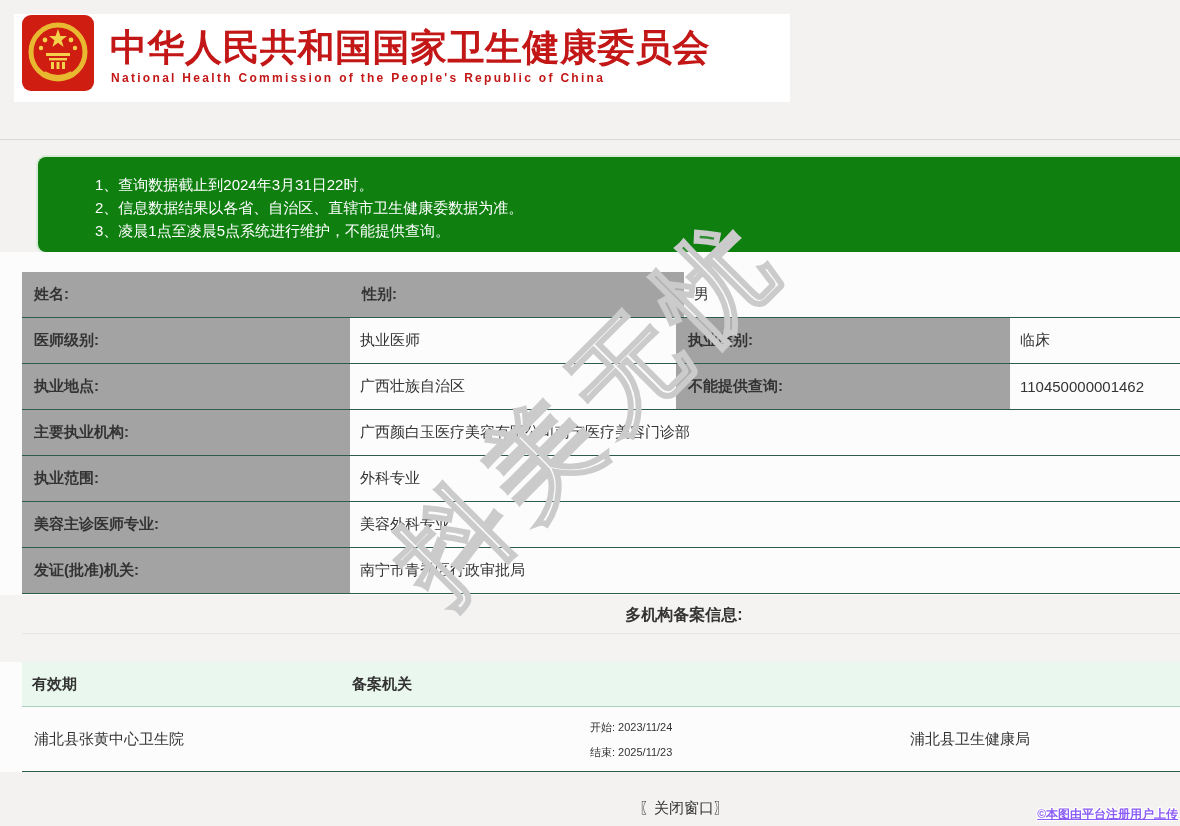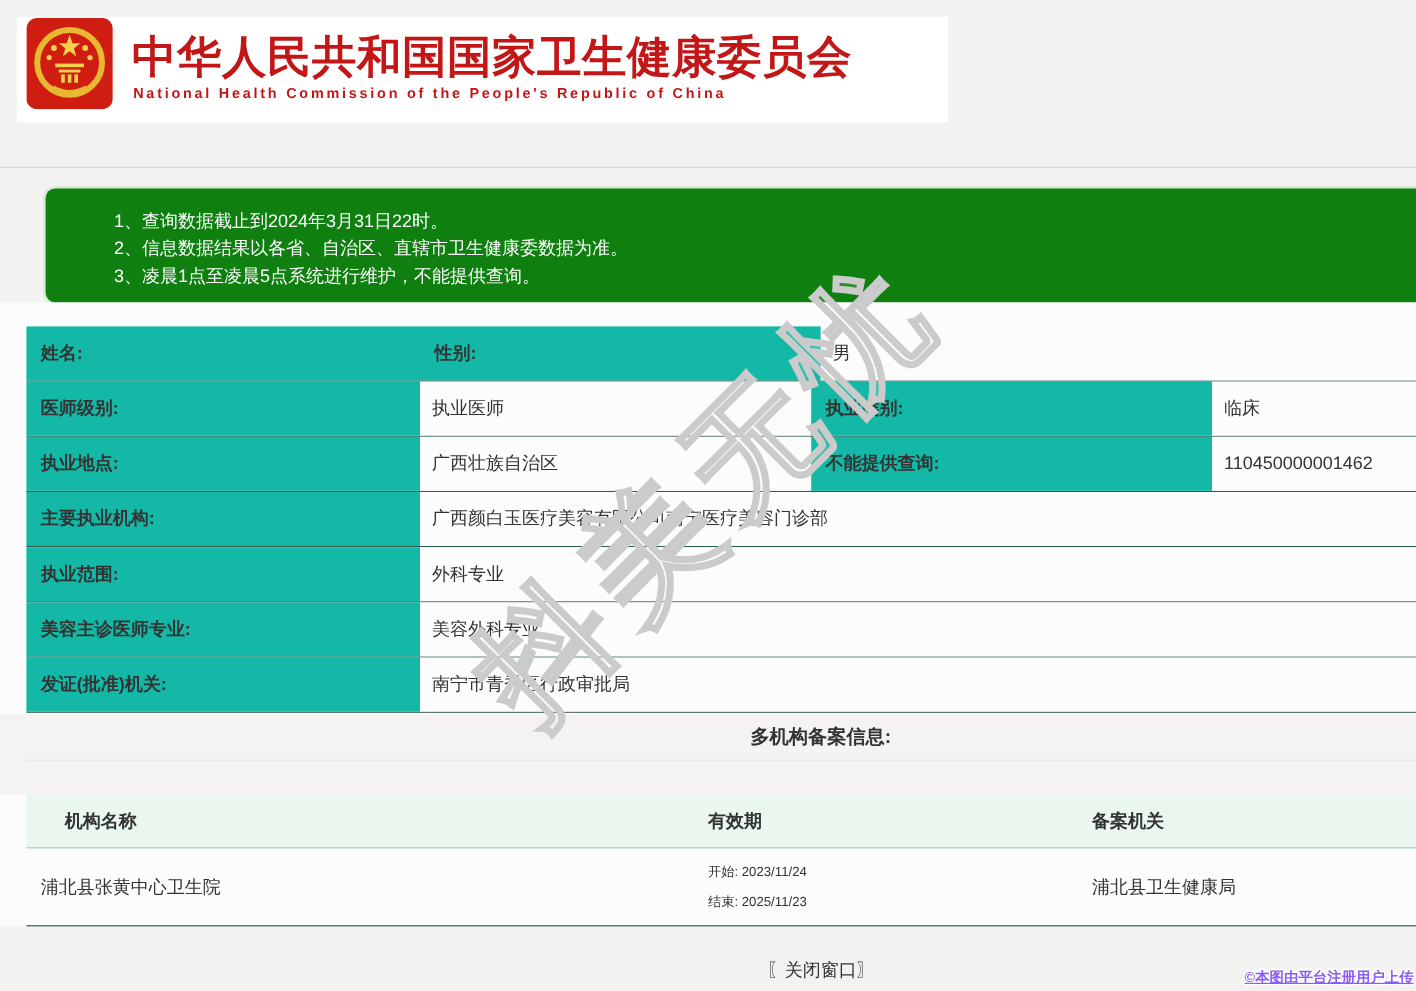--- a/index.html
+++ b/index.html
@@ -24,21 +24,21 @@
     padding:16px 0 0 57px;color:#ffffff;font-size:15px;line-height:23px;}
 
   
   .panel{position:absolute;left:0;top:252px;width:1180px;height:520px;background:#fcfcfc;}
   .graysec{position:absolute;left:0;top:595px;width:1180px;height:67px;background:#f5f3f1;}
 
   
   .t1{position:absolute;left:22px;top:272px;width:1324px;}
   .t1row{display:flex;height:46px;border-bottom:1px solid #2d5c48;box-sizing:border-box;}
   .cell{display:flex;align-items:center;font-size:15px;color:#333;box-sizing:border-box;}
-  .lab{background:#14b8a6;font-weight:bold;padding-left:12px;}
+  .lab{background:#a3a3a3;font-weight:bold;padding-left:12px;}
   .val{background:#fcfcfc;padding-left:10px;}
   .w-l1{width:328px;} .w-v1{width:326px;} .w-l2{width:334px;} .w-v2{flex:1;}
   .w-vwide{flex:1;}
 
   
   .multi-head{position:absolute;left:22px;top:595px;width:1324px;height:38px;line-height:40px;
     text-align:center;font-size:16px;font-weight:bold;color:#333;border-bottom:1px solid #e7e4e1;}
   .t2head{position:absolute;left:22px;top:662px;width:1324px;height:45px;display:flex;
     background:#e9f7ee;border-bottom:1px solid #a8d2be;box-sizing:border-box;}
   .t2head .cell{font-weight:bold;}
@@ -131,21 +131,20 @@
   </div>
   <div class="t1row">
     <div class="cell lab w-l1">发证(批准)机关:</div>
     <div class="cell val w-vwide">南宁市青秀区行政审批局</div>
   </div>
 </div>
 
 <div class="multi-head">多机构备案信息:</div>
 
 <div class="t2head">
-  <div class="cell c1 hpad">机构名称</div>
   <div class="cell c2" style="padding-left:10px;">有效期</div>
   <div class="cell c3" style="padding-left:10px;">备案机关</div>
 </div>
 
 <div class="t2row">
   <div class="cell c1 dpad">浦北县张黄中心卫生院</div>
   <div class="dates c2">
     <div>开始: 2023/11/24</div>
     <div>结束: 2025/11/23</div>
   </div>

